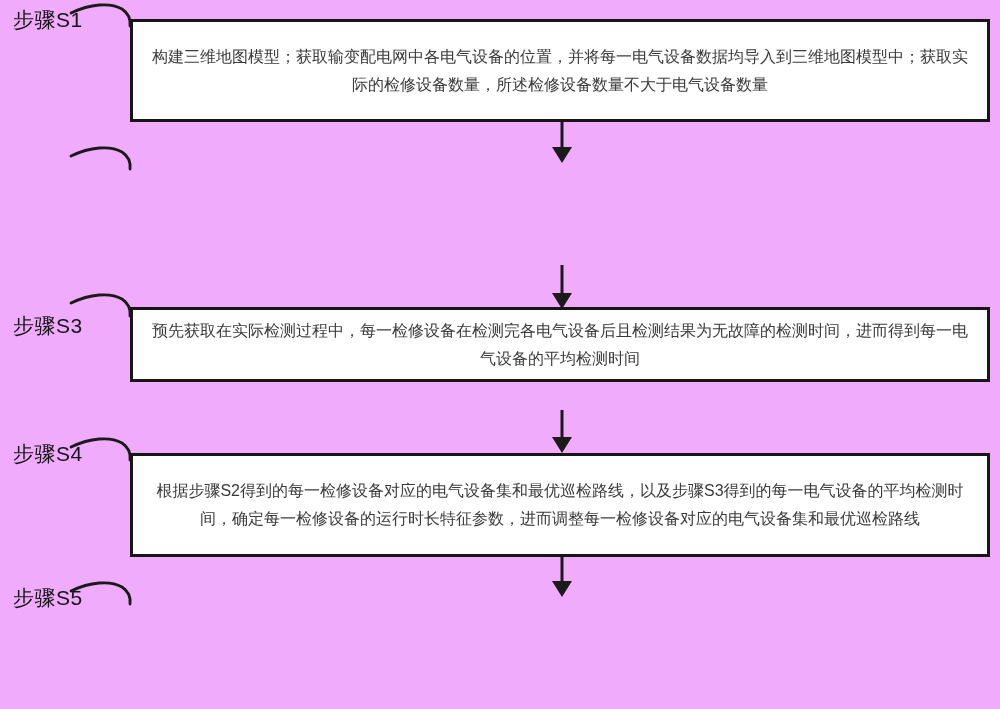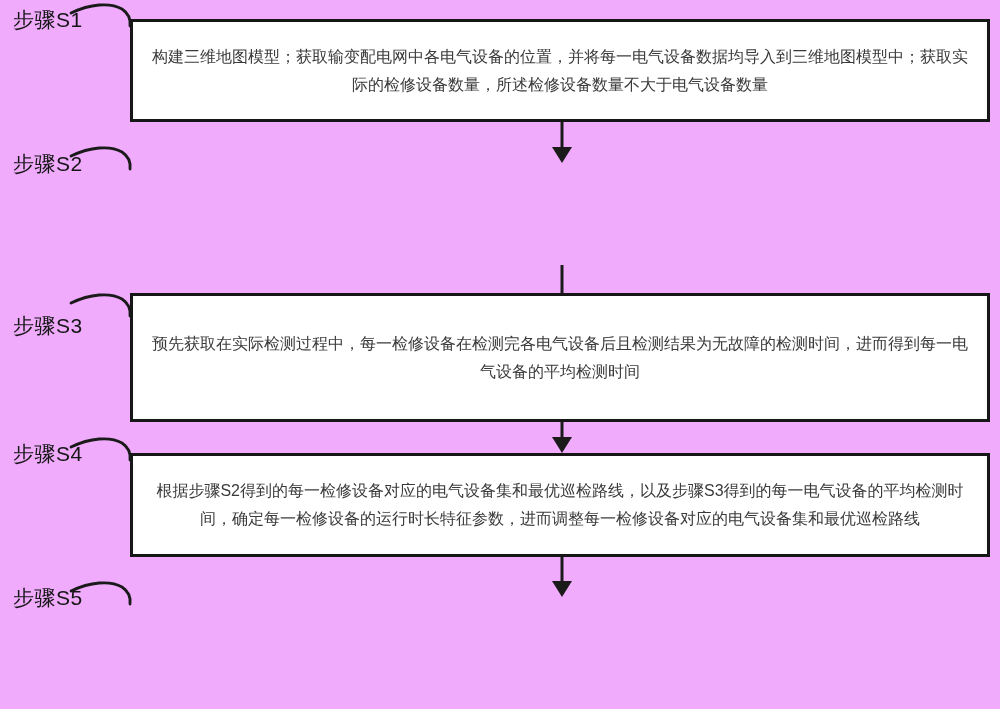--- a/index.html
+++ b/index.html
@@ -96,24 +96,23 @@
       <line class="arrow-stem" x1="562" y1="557" x2="562" y2="583"></line>
       <polygon class="arrow-head" points="552,581 572,581 562,597"></polygon>
     </g>
   </svg>
 
   <div class="step-label" style="top:6px">步骤S1</div>
   <div class="step-box" style="top:19px;height:103px">
     <div class="box-text">构建三维地图模型；获取输变配电网中各电气设备的位置，并将每一电气设备数据均导入到三维地图模型中；获取实际的检修设备数量，所述检修设备数量不大于电气设备数量</div>
   </div>
 
-  <div class="step-label" style="top:150px">步骤S2</div>
 
   <div class="step-label" style="top:312px">步骤S3</div>
-  <div class="step-box" style="top:293px;height:129px">
+  <div class="step-box" style="top:307px;height:75px">
     <div class="box-text">预先获取在实际检测过程中，每一检修设备在检测完各电气设备后且检测结果为无故障的检测时间，进而得到每一电气设备的平均检测时间</div>
   </div>
 
   <div class="step-label" style="top:440px">步骤S4</div>
   <div class="step-box" style="top:453px;height:104px">
     <div class="box-text">根据步骤S2得到的每一检修设备对应的电气设备集和最优巡检路线，以及步骤S3得到的每一电气设备的平均检测时间，确定每一检修设备的运行时长特征参数，进而调整每一检修设备对应的电气设备集和最优巡检路线</div>
   </div>
 
   <div class="step-label" style="top:584px">步骤S5</div>
 

